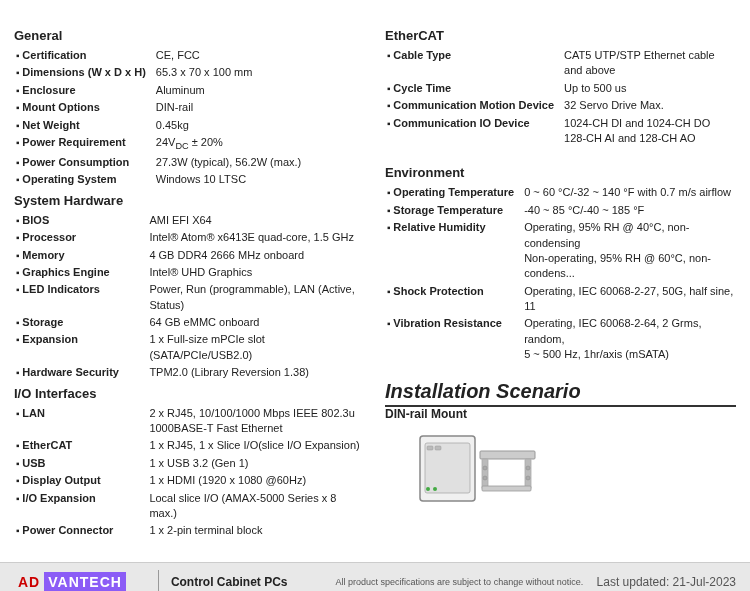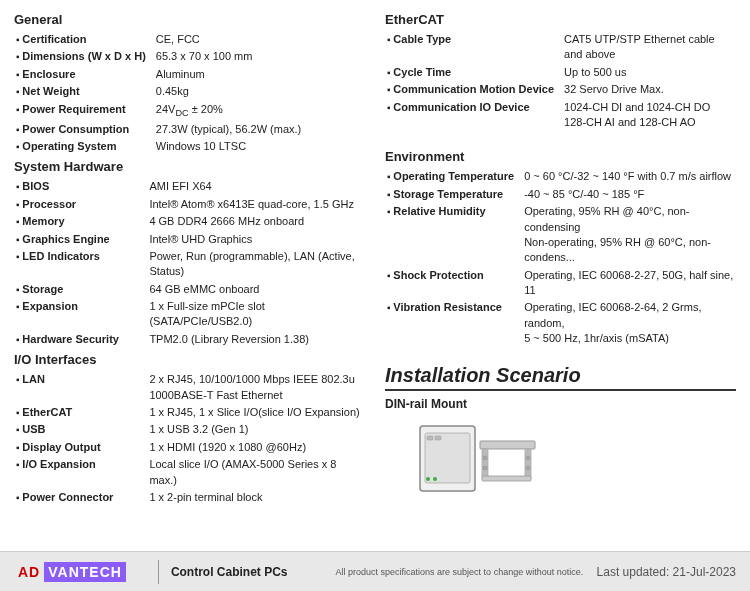--- a/index.html
+++ b/index.html
@@ -31,21 +31,21 @@
 
     .section-title {
       font-size: 13px;
       font-weight: bold;
       color: #222;
       margin-bottom: 4px;
       margin-top: 4px;
     }
 
     .section-title:first-child {
-      margin-top: 0;
+      margin-top: 16px;
     }
 
     table.spec-table {
       width: 100%;
       border-collapse: collapse;
       margin-bottom: 2px;
     }
 
     table.spec-table tr td {
       vertical-align: top;
@@ -164,20 +164,24 @@
       </tr>
       <tr class="bullet-row">
         <td>Dimensions (W x D x H)</td>
         <td>65.3 x 70 x 100 mm</td>
       </tr>
       <tr class="bullet-row">
         <td>Enclosure</td>
         <td>Aluminum</td>
       </tr>
       <tr class="bullet-row">
+        <td>Mount Options</td>
+        <td>DIN-rail</td>
+      </tr>
+      <tr class="bullet-row">
         <td>Net Weight</td>
         <td>0.45kg</td>
       </tr>
       <tr class="bullet-row">
         <td>Power Requirement</td>
         <td>24V<sub>DC</sub> ± 20%</td>
       </tr>
       <tr class="bullet-row">
         <td>Power Consumption</td>
         <td>27.3W (typical), 56.2W (max.)</td>
@@ -307,21 +311,21 @@
       </tr>
       <tr class="bullet-row">
         <td>Vibration Resistance</td>
         <td>Operating, IEC 60068-2-64, 2 Grms, random,<br>5 ~ 500 Hz, 1hr/axis (mSATA)</td>
       </tr>
     </tbody>
       </table>
 
     
     <div class="installation-section">
-      <div style="border-bottom: 2px solid #333; margin-bottom: 6px; padding-bottom: 2px;">
+      <div style="border-bottom: 2px solid #333; padding-bottom: 2px;">
         <div style="font-size: 20px; font-weight: bold; font-style: italic; color: #222;">Installation Scenario</div>
       </div>
       <div class="dinrail-label">DIN-rail Mount</div>
 
       <div class="dinrail-image">
         <svg width="130" height="85" viewBox="0 0 130 85" xmlns="http://www.w3.org/2000/svg">
 
           <rect x="10" y="5" width="55" height="65" rx="3" ry="3" fill="#f0f0f0" stroke="#888" stroke-width="1.5"></rect>
 
           <rect x="15" y="12" width="45" height="50" rx="2" ry="2" fill="#e0e0e0" stroke="#aaa" stroke-width="0.8"></rect>

